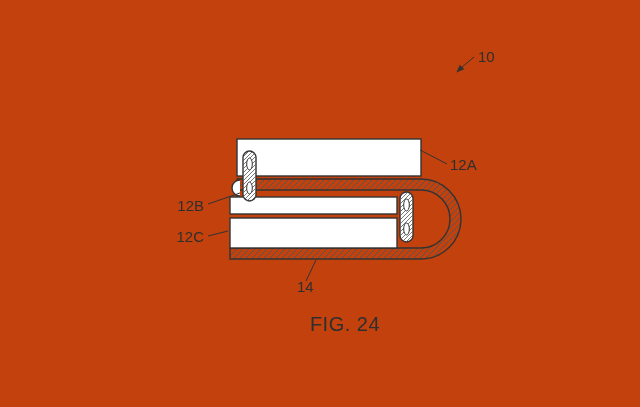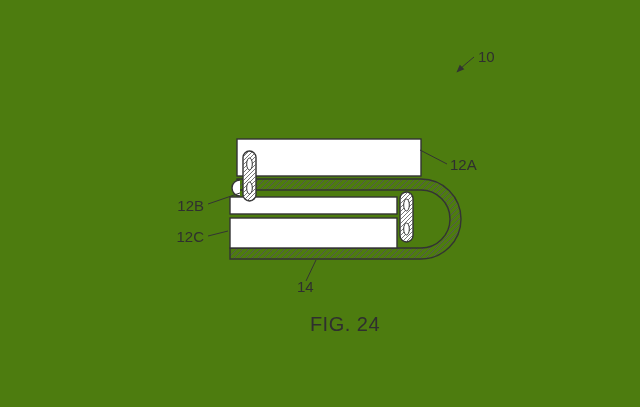--- a/index.html
+++ b/index.html
@@ -5,21 +5,21 @@
   html, body {
     margin: 0;
     padding: 0;
     background: #ffffff;
     font-family: "Liberation Sans", sans-serif;
   }
   .figure-canvas {
     position: relative;
     width: 640px;
     height: 407px;
-    background: #4d7c0f;
+    background: #c2410c;
     overflow: hidden;
   }
   .figure-canvas svg {
     display: block;
     width: 640px;
     height: 407px;
   }
   .ref-label {
     font-family: "Liberation Sans", sans-serif;
     font-size: 15px;

